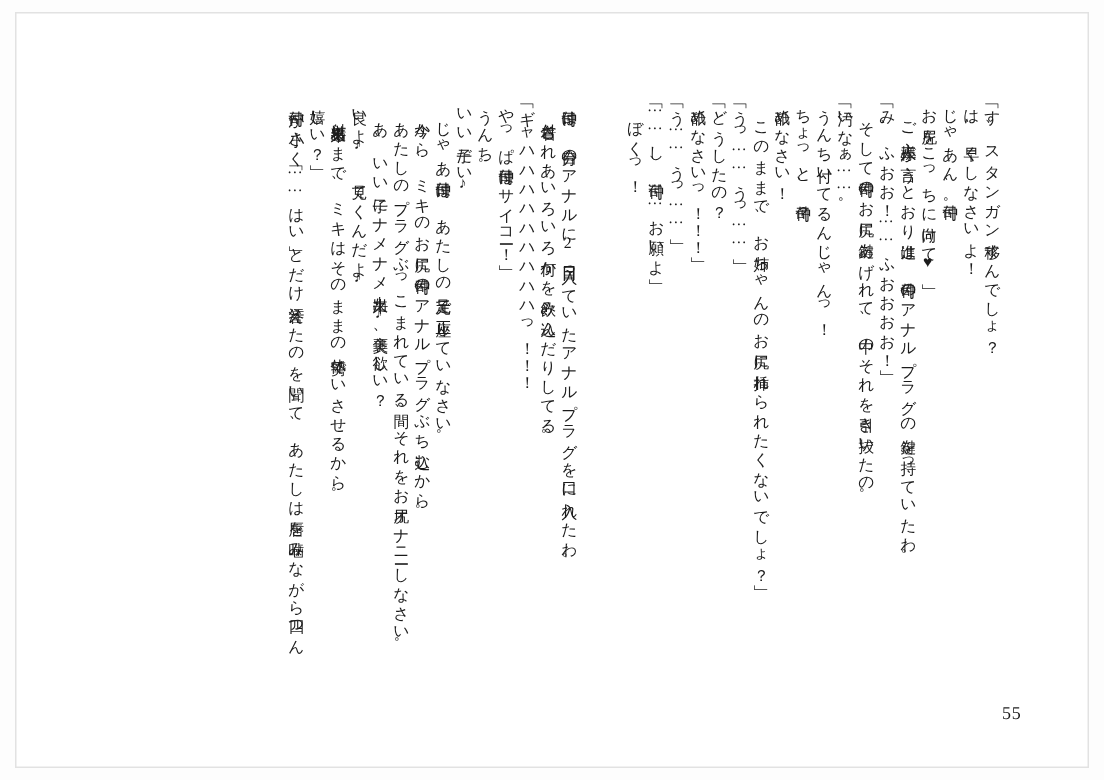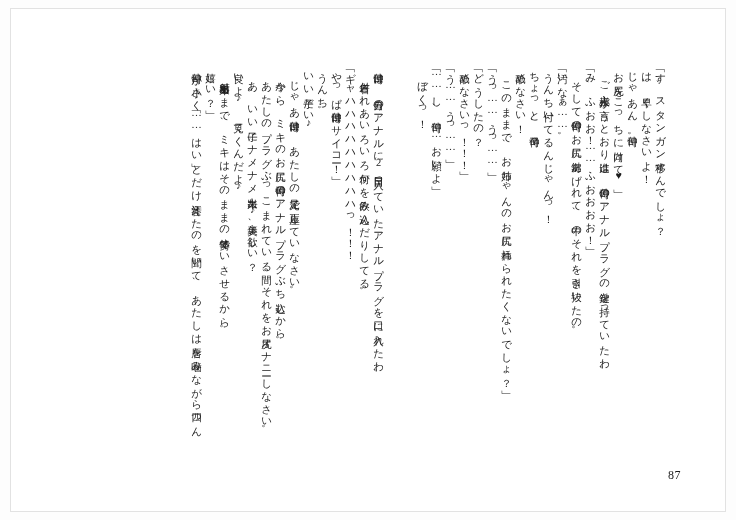--- a/index.html
+++ b/index.html
@@ -101,15 +101,15 @@
         <div class="col">いい子だい♪</div>
         <div class="col indent">じゃあ仲司は、あたしの足元で正座していなさい。</div>
         <div class="col indent">今から、ミキのお尻に仲司のアナルプラグぶち込むから。</div>
         <div class="col indent">あたしのプラグぶっこまれている間、それをお尻オナニーしなさい。</div>
         <div class="col indent">あ、いい子にナメナメ出来た♪褒美、欲しい？</div>
         <div class="col">良いよ♪　見てくんだよ♪</div>
         <div class="col indent">射精出来るまで、ミキはそのままの体勢でいさせるから。</div>
         <div class="col">嬉しい？」</div>
         <div class="col">仲司が小さく「……はい」とだけ汗答えたのを聞いて、あたしは唇を噛みながら四つん</div>
       </div>
-    <div class="page-number">87</div>
+    <div class="page-number">55</div>
   </div>
 </div>
 
 </body></html>

